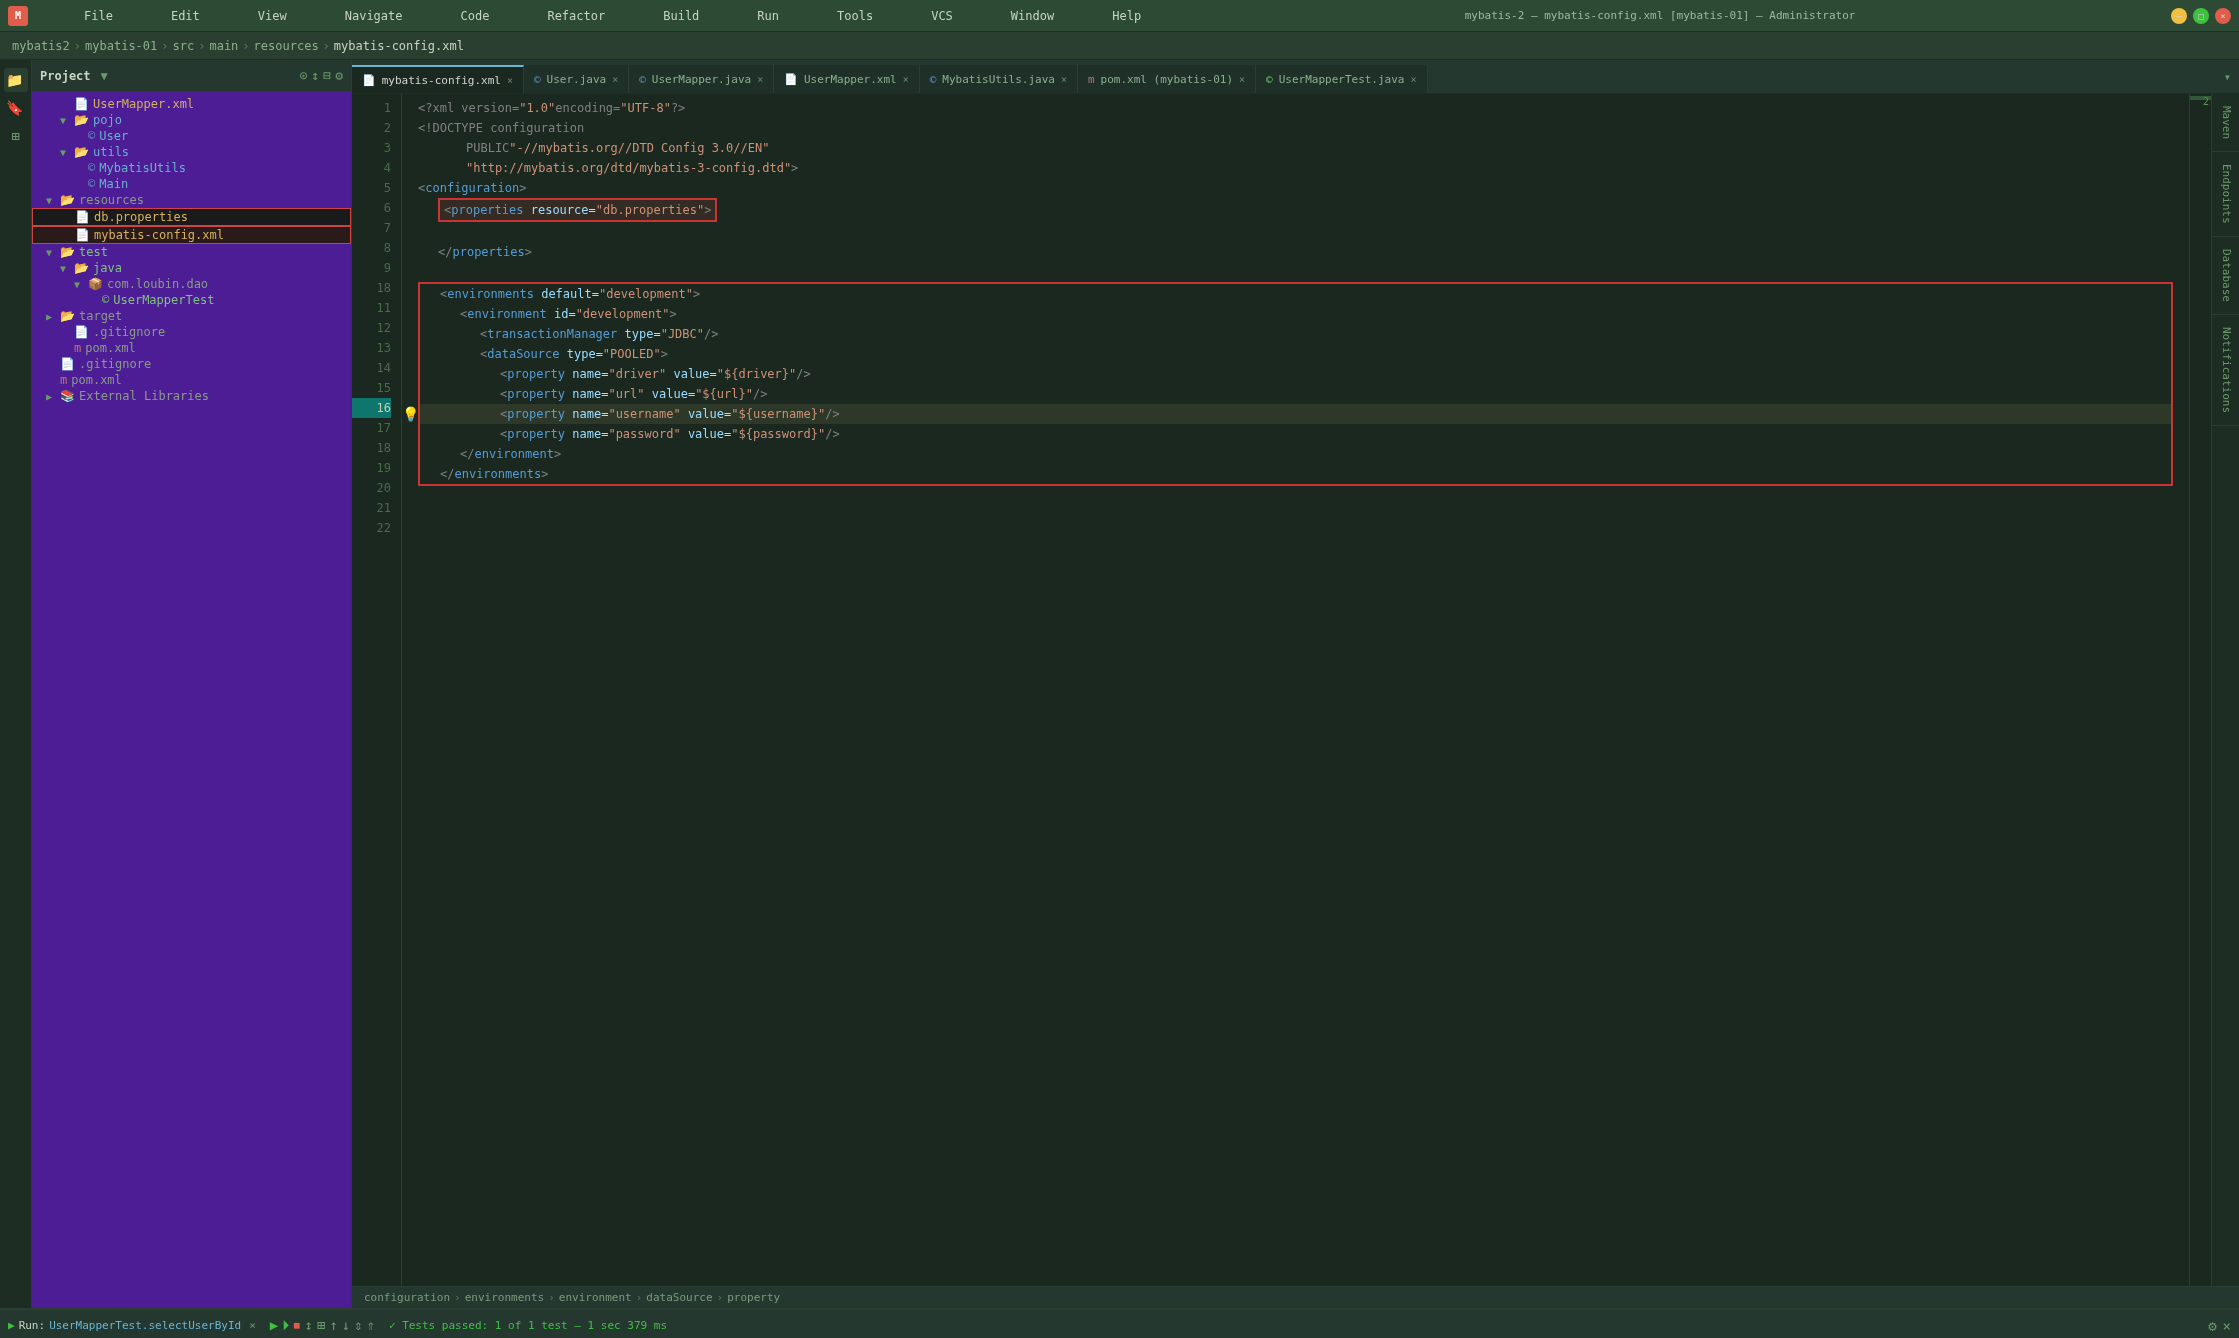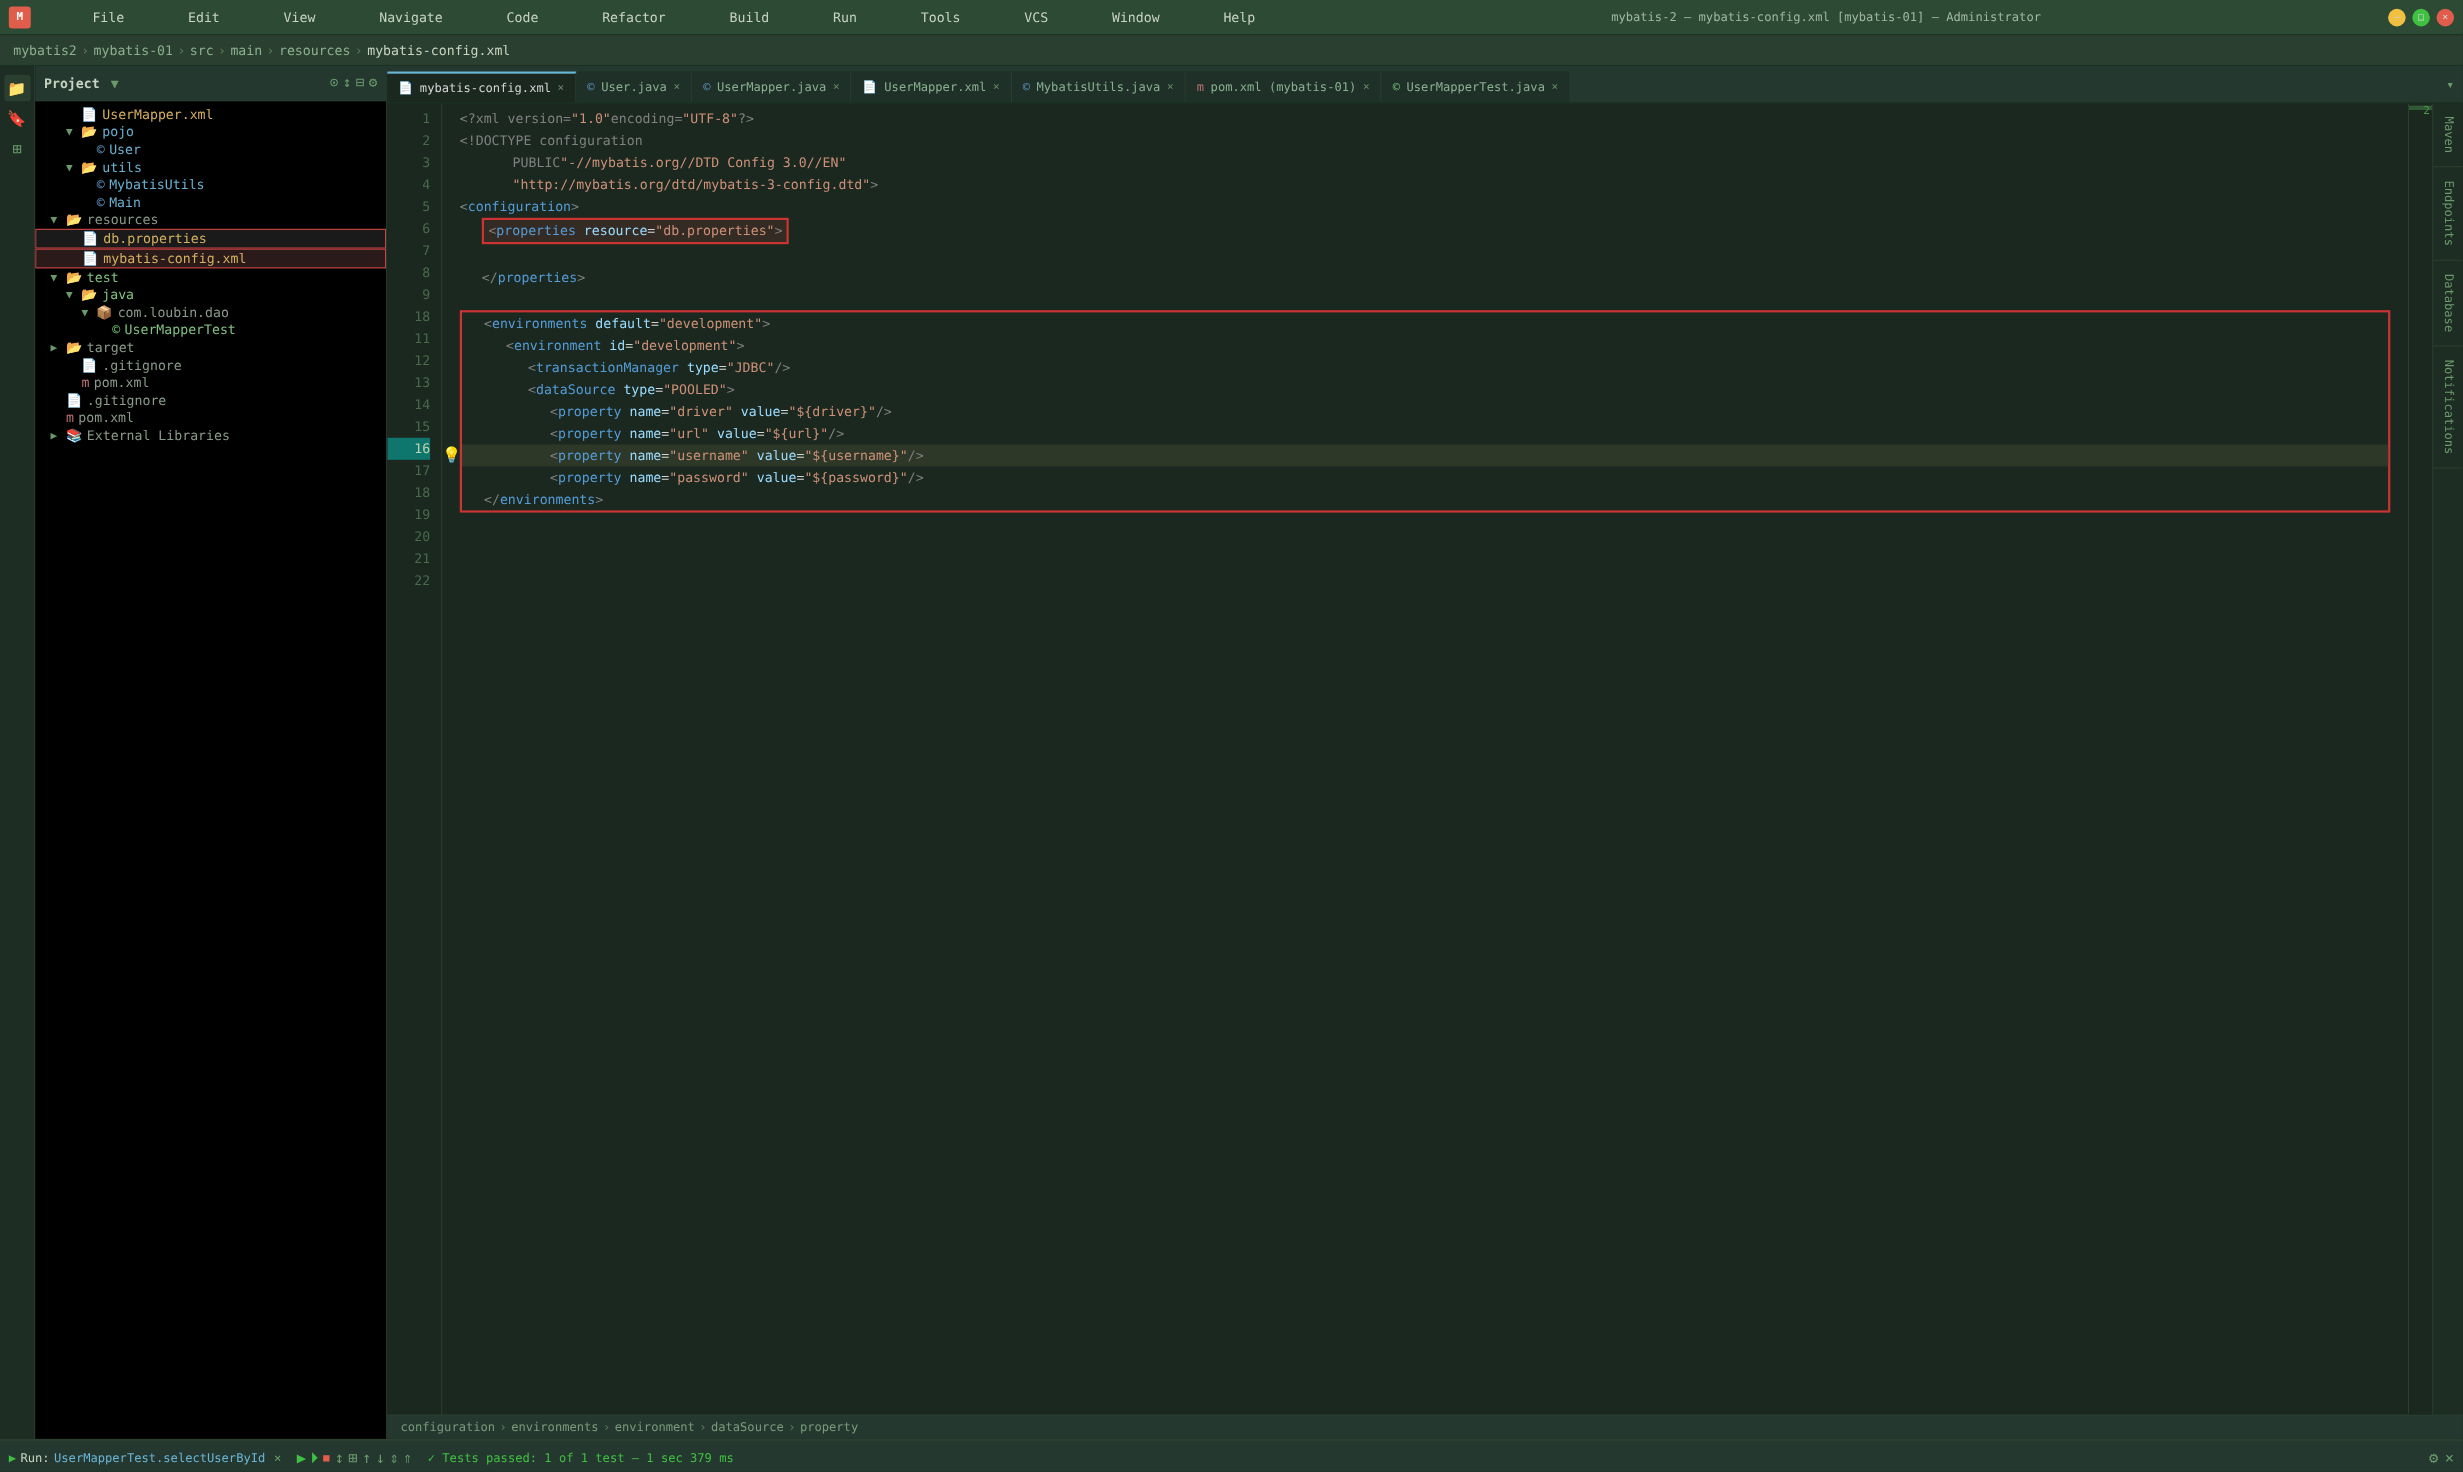--- a/index.html
+++ b/index.html
@@ -23,21 +23,21 @@
 
     
     #main-layout { display: flex; height: calc(1338px - 32px - 28px - 30px); }
 
     
     #left-icons { width: 32px; background: #1e2d23; display: flex; flex-direction: column; align-items: center; padding: 8px 0; gap: 4px; border-right: 1px solid #2a3f30; }
     .side-icon { width: 24px; height: 24px; display: flex; align-items: center; justify-content: center; color: #6a9a6a; font-size: 14px; cursor: pointer; border-radius: 3px; }
     .side-icon.active { color: #90c090; background: #2a3f30; }
 
     
-    #project-panel { width: 320px; background: #000000; border-right: 1px solid #2a3f30; display: flex; flex-direction: column; }
+    #project-panel { width: 320px; background: #4c1d95; border-right: 1px solid #2a3f30; display: flex; flex-direction: column; }
     #project-header { background: #243830; height: 32px; display: flex; align-items: center; padding: 0 8px; gap: 6px; border-bottom: 1px solid #2a3f30; }
     .project-title { color: #c8d4c0; font-weight: bold; font-size: 12px; }
     .project-header-icons { margin-left: auto; display: flex; gap: 4px; }
     .proj-icon { color: #6a9a6a; font-size: 13px; cursor: pointer; }
     
     #project-tree { flex: 1; overflow-y: auto; padding: 4px 0; }
     .tree-item { display: flex; align-items: center; padding: 1px 0; cursor: pointer; white-space: nowrap; }
     .tree-indent { display: inline-block; }
     .tree-arrow { display: inline-block; width: 14px; color: #6a9a6a; font-size: 10px; }
     .tree-icon { margin-right: 4px; font-size: 12px; }
@@ -430,20 +430,23 @@
           <div class="code-line highlighted-line" style="position:relative;background:#2d3828;">
             <span style="position:absolute;left:-18px;color:#d4b060;font-size:14px;">💡</span>
             <span style="padding-left:80px;"><span class="xml-bracket">&lt;</span><span class="xml-tag">property</span> <span class="xml-attr">name</span>=<span class="xml-value">"username"</span> <span class="xml-attr">value</span>=<span class="xml-value">"${username}"</span><span class="xml-bracket">/&gt;</span></span>
           </div>
 
           <div class="code-line">
             <span style="padding-left:80px;"><span class="xml-bracket">&lt;</span><span class="xml-tag">property</span> <span class="xml-attr">name</span>=<span class="xml-value">"password"</span> <span class="xml-attr">value</span>=<span class="xml-value">"${password}"</span><span class="xml-bracket">/&gt;</span></span>
           </div>
 
 
+          <div class="code-line">
+            <span style="padding-left:40px;"><span class="xml-bracket">&lt;/</span><span class="xml-tag">environment</span><span class="xml-bracket">&gt;</span></span>
+          </div>
 
           <div class="code-line">
             <span style="padding-left:20px;"><span class="xml-bracket">&lt;/</span><span class="xml-tag">environments</span><span class="xml-bracket">&gt;</span></span>
           </div>
         </div>
 
         <div class="code-line">&nbsp;</div>
 
       </div>
 

